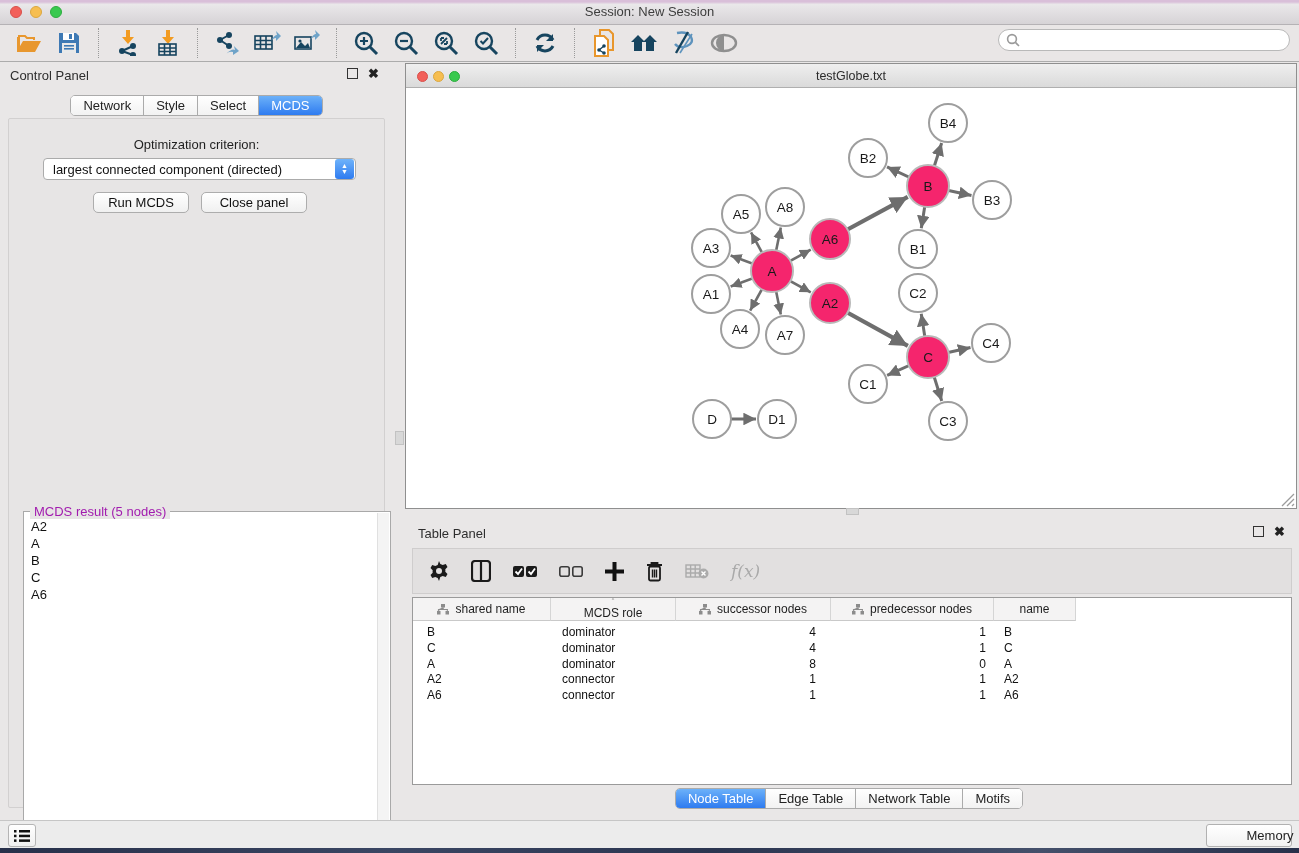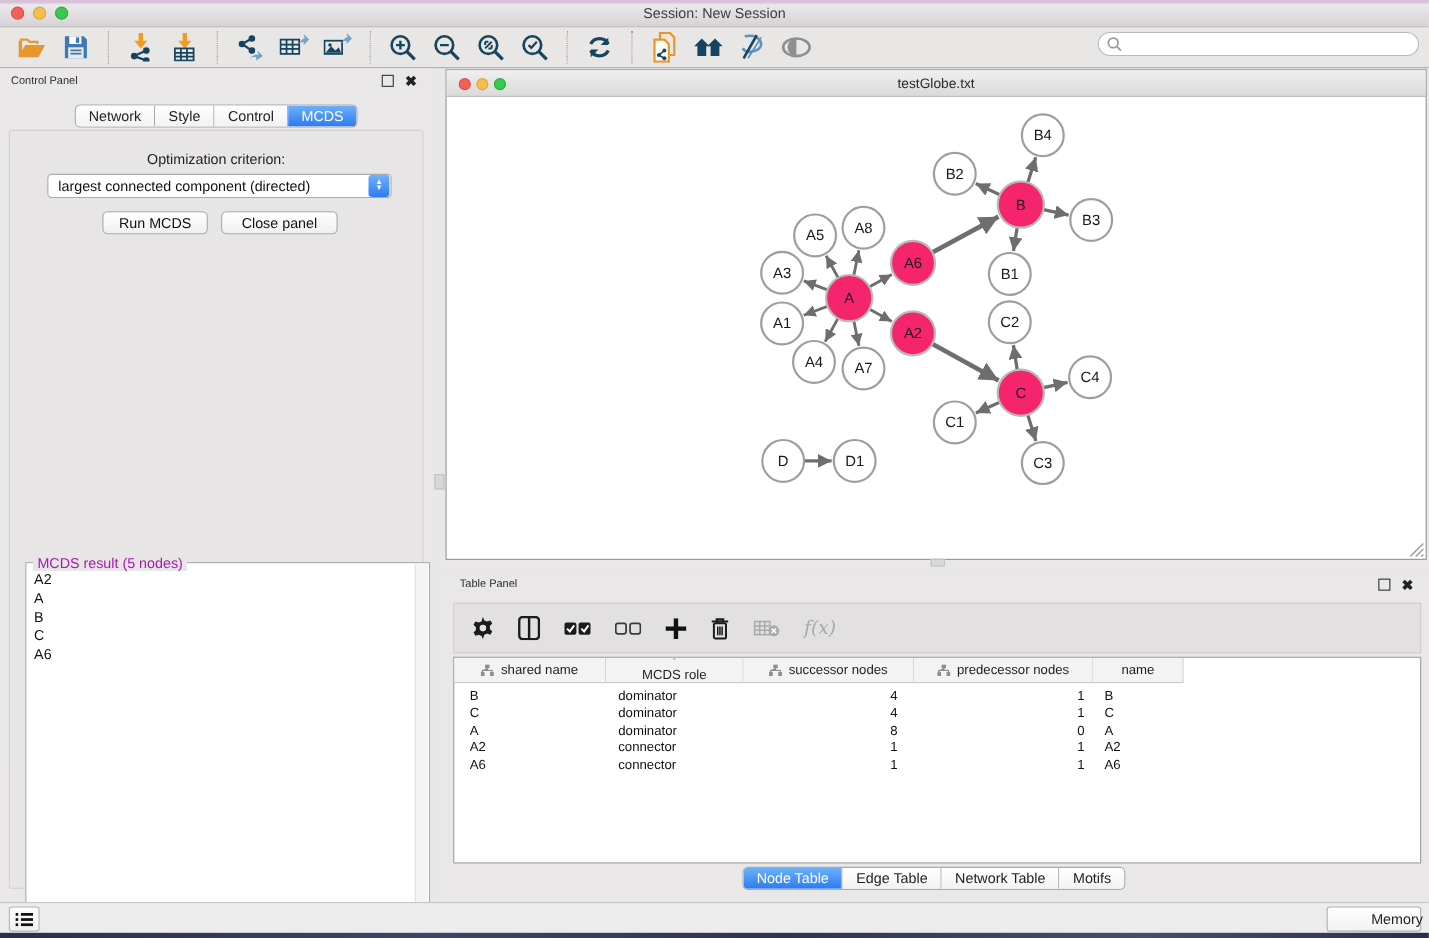--- a/index.html
+++ b/index.html
@@ -24,21 +24,21 @@
   .tb-group { display:flex; align-items:center; gap:10px; padding:0 14px; }
   .tb-sep { width:1px; height:30px; border-left:1px dotted #9A9A9A; }
   .tb-btn { width:30px; height:28px; display:flex; align-items:center; justify-content:center; cursor:pointer; }
   #search-box { position:absolute; right:9px; top:4px; width:292px; height:22px; background:#fff;
     border:1px solid #B9B9B9; border-radius:12px; display:flex; align-items:center; padding-left:7px; }
   #search-box input { border:none; outline:none; width:250px; font-size:12px; background:transparent; }
 
   
   #control-panel { position:absolute; left:0; top:62px; width:393px; height:758px; background:#E9E7E7; }
   .panel-header { position:absolute; left:0; top:0; width:100%; height:26px; }
-  .panel-title { position:absolute; left:10px; top:6px; font-size:10px; color:#2E2E2E; }
+  .panel-title { position:absolute; left:10px; top:6px; font-size:13px; color:#2E2E2E; }
   .panel-ctl { position:absolute; top:6px; display:flex; gap:10px; }
   .float-glyph { width:11px; height:11px; border:1.5px solid #333; display:inline-block; }
   .close-glyph { font-size:13px; font-weight:bold; color:#222; line-height:11px; }
 
   .seg-tabs { display:flex; height:21px; border:1px solid #ABABAB; border-radius:5px; overflow:hidden; background:#fff; }
   .seg { display:flex; align-items:center; justify-content:center; font-size:13px; color:#222;
     border-right:1px solid #ABABAB; background:linear-gradient(#FFFFFF,#F2F2F2); cursor:pointer; padding:0 12px; }
   .seg:last-child { border-right:none; }
   .seg.active { background:linear-gradient(#6CB1F9,#2E7BF0); color:#fff; }
 
@@ -273,21 +273,21 @@
     <span class="panel-title">Control Panel</span>
     <span class="panel-ctl" style="right:14px;">
       <span class="float-glyph"></span>
       <span class="close-glyph">✖</span>
     </span>
   </div>
   <div id="cp-tabs-wrap">
     <div class="seg-tabs" id="cp-tabs">
         <div class="seg">Network</div>
         <div class="seg">Style</div>
-        <div class="seg">Control</div>
+        <div class="seg">Select</div>
         <div class="seg active">MCDS</div>
       </div>
   </div>
   <div id="cp-inner">
     <div id="opt-label">Optimization criterion:</div>
     <div id="criterion">
       <span class="val">largest connected component (directed)</span>
       <span class="stepper">
           <span>▲</span>
           <span>▼</span>

